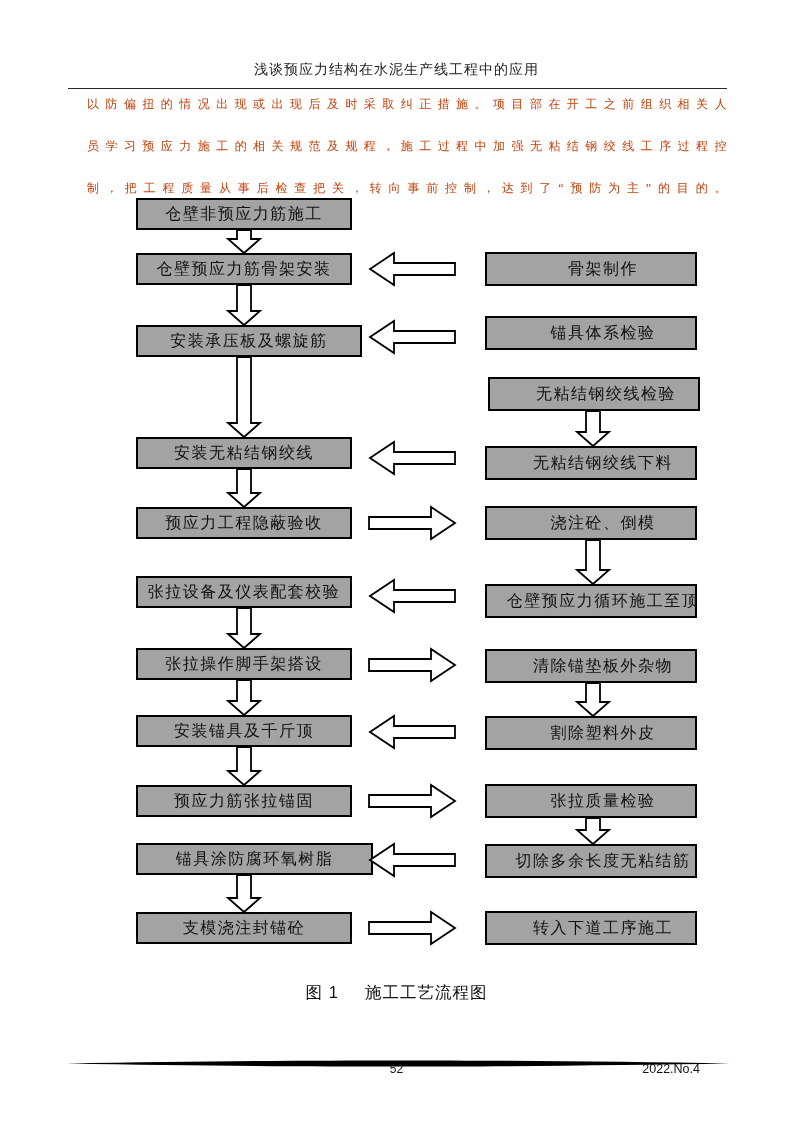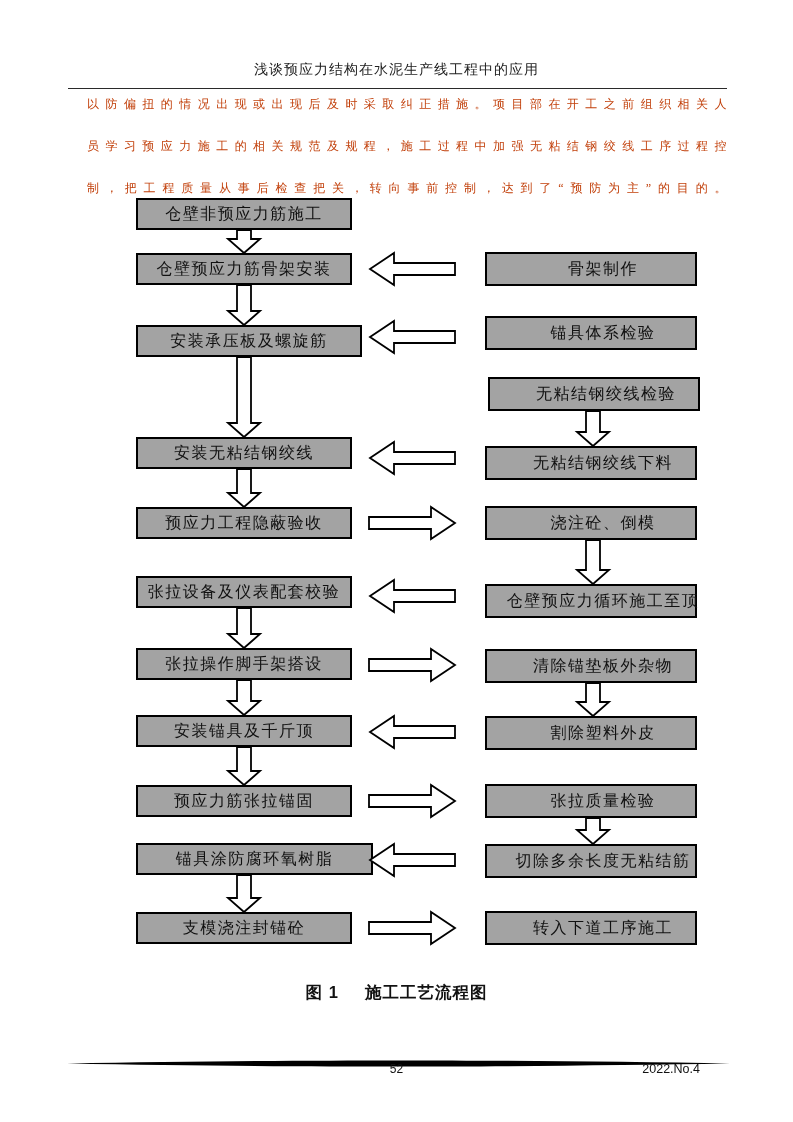--- a/index.html
+++ b/index.html
@@ -36,21 +36,21 @@
     white-space:nowrap;
   }
   .fbox-l{height:32px;}
   .fbox-r{height:34px;padding-left:24px;}
   .arrow{position:absolute;}
   .arrow svg{display:block;overflow:visible;}
   .caption{
     position:absolute;left:0;top:982px;width:100%;
     display:flex;justify-content:center;gap:26px;
     font-family:"Liberation Sans","DejaVu Sans",sans-serif;
-    font-weight:bold;font-size:16.5px;color:#111;letter-spacing:1px;
+    font-weight:normal;font-size:16.5px;color:#111;letter-spacing:1px;
   }
   .footer-rule{position:absolute;left:67px;top:1053px;width:663px;height:7px;}
   .footer-page{
     position:absolute;left:0;top:1062px;width:100%;
     text-align:center;font-size:12px;
     font-family:"Liberation Sans","DejaVu Sans",sans-serif;color:#111;
   }
   .footer-issue{
     position:absolute;right:93px;top:1062px;
     font-size:12.5px;font-family:"Liberation Sans","DejaVu Sans",sans-serif;color:#111;text-align:center;

